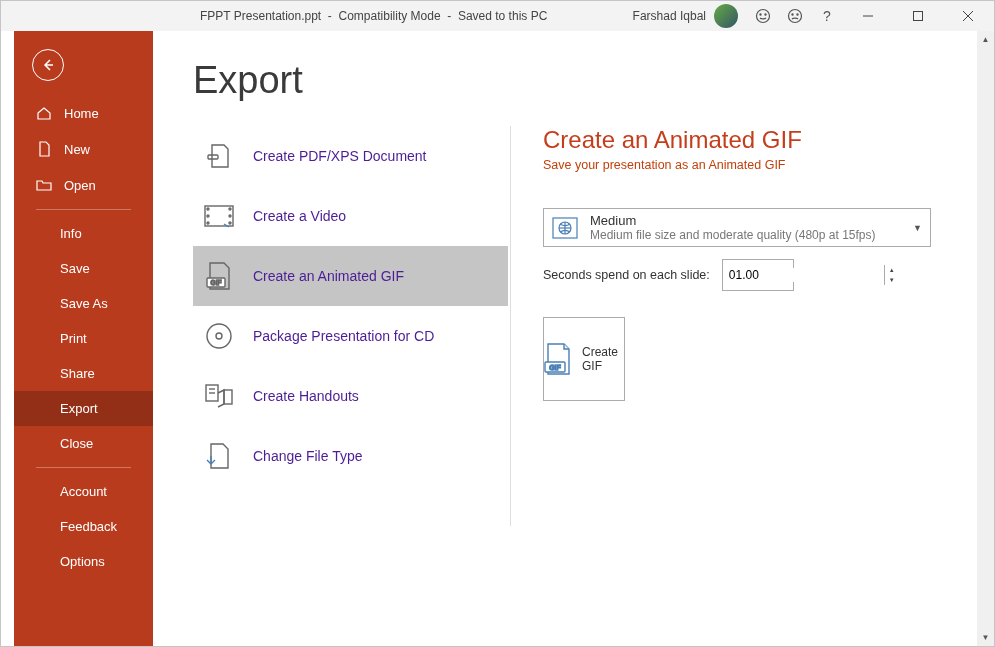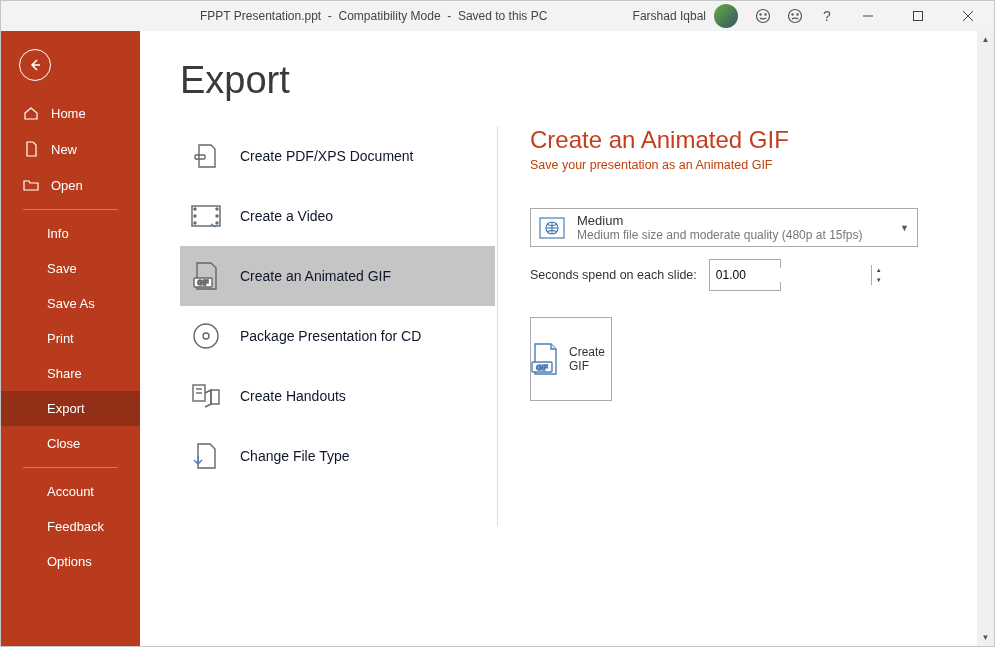--- a/index.html
+++ b/index.html
@@ -10,21 +10,21 @@
     .titlebar-center { flex: 1; display: flex; align-items: center; justify-content: flex-start; padding-left: 60px; }
     .titlebar-title { font-size: 12px; color: #444; white-space: nowrap; }
     .titlebar-right { display: flex; align-items: center; gap: 6px; }
     .titlebar-user { font-size: 12px; color: #444; margin-right: 2px; }
     .avatar { width: 24px; height: 24px; border-radius: 50%; background: linear-gradient(135deg,#6a4,#356); margin-right: 6px; }
     .tb-icon { width: 26px; height: 26px; display: flex; align-items: center; justify-content: center; color: #555; font-size: 15px; cursor: pointer; }
     .win-btn { width: 44px; height: 28px; display: flex; align-items: center; justify-content: center; font-size: 11px; color: #444; cursor: pointer; }
     
     .body { flex: 1; display: flex; min-height: 0; }
     
-    .sidebar { width: 139px; background: #b83b1d; color: #fff; display: flex; flex-direction: column; padding-top: 18px; }
+    .sidebar { width: 139px; background: #b83b1d; color: #fff; display: flex; flex-direction: column; padding-top: 18px; margin-left: 13px; }
     .back-btn { width: 32px; height: 32px; border: 1.5px solid #fff; border-radius: 50%; margin-left: 18px; margin-bottom: 14px; display: flex; align-items: center; justify-content: center; cursor: pointer; }
     .sidebar-item { display: flex; align-items: center; padding: 10px 14px 10px 22px; font-size: 13px; cursor: pointer; gap: 12px; }
     .sidebar-item.text-only { padding-left: 46px; }
     .sidebar-item.selected { background: #932f17; }
     .sb-icon { width: 16px; height: 16px; flex: 0 0 16px; display: flex; align-items: center; justify-content: center; }
     .sidebar-divider { height: 1px; background: rgba(255,255,255,0.3); margin: 6px 22px; }
     
     .main { flex: 1; display: flex; background: #fff; position: relative; }
     .scroll-track { position: absolute; right: 0; top: 0; bottom: 0; width: 17px; background: #f0f0f0; display: flex; flex-direction: column; }
     .scroll-arrow { height: 17px; display: flex; align-items: center; justify-content: center; font-size: 8px; color: #555; cursor: pointer; }
@@ -33,21 +33,21 @@
     .content { flex: 1; padding: 28px 20px 20px 40px; display: flex; flex-direction: column; }
     .page-title { font-size: 38px; font-weight: 300; color: #3a3a3a; margin-bottom: 24px; }
     
     .columns { display: flex; }
     .left-col { width: 318px; border-right: 1px solid #ddd; padding-right: 2px; padding-bottom: 40px; }
     .right-col { flex: 1; padding-left: 32px; }
     
     .export-option { display: flex; align-items: center; gap: 18px; padding: 14px 10px 14px 10px; cursor: pointer; }
     .export-option.selected { background: #c5c5c5; }
     .export-icon { width: 32px; height: 32px; display: flex; align-items: center; justify-content: center; color: #555; flex: 0 0 32px; }
-    .export-label { font-size: 14px; color: #0f172a; }
+    .export-label { font-size: 14px; color: #4c1d95; }
     
     .panel-title { font-size: 24px; color: #c43e1c; font-weight: 400; margin-bottom: 4px; }
     .panel-subtitle { font-size: 12.5px; color: #c2410c; margin-bottom: 36px; }
     
     .quality-box { border: 1px solid #ababab; display: flex; align-items: center; padding: 4px 8px 4px 6px; gap: 10px; margin-bottom: 12px; position: relative; cursor: pointer; width: 388px; }
     .quality-icon { width: 30px; height: 26px; display: flex; align-items: center; justify-content: center; }
     .quality-text { display: flex; flex-direction: column; flex: 1; }
     .quality-name { font-size: 13px; color: #333; }
     .quality-desc { font-size: 12px; color: #777; }
     .quality-arrow { font-size: 9px; color: #555; position: absolute; right: 8px; top: 50%; transform: translateY(-50%); }

